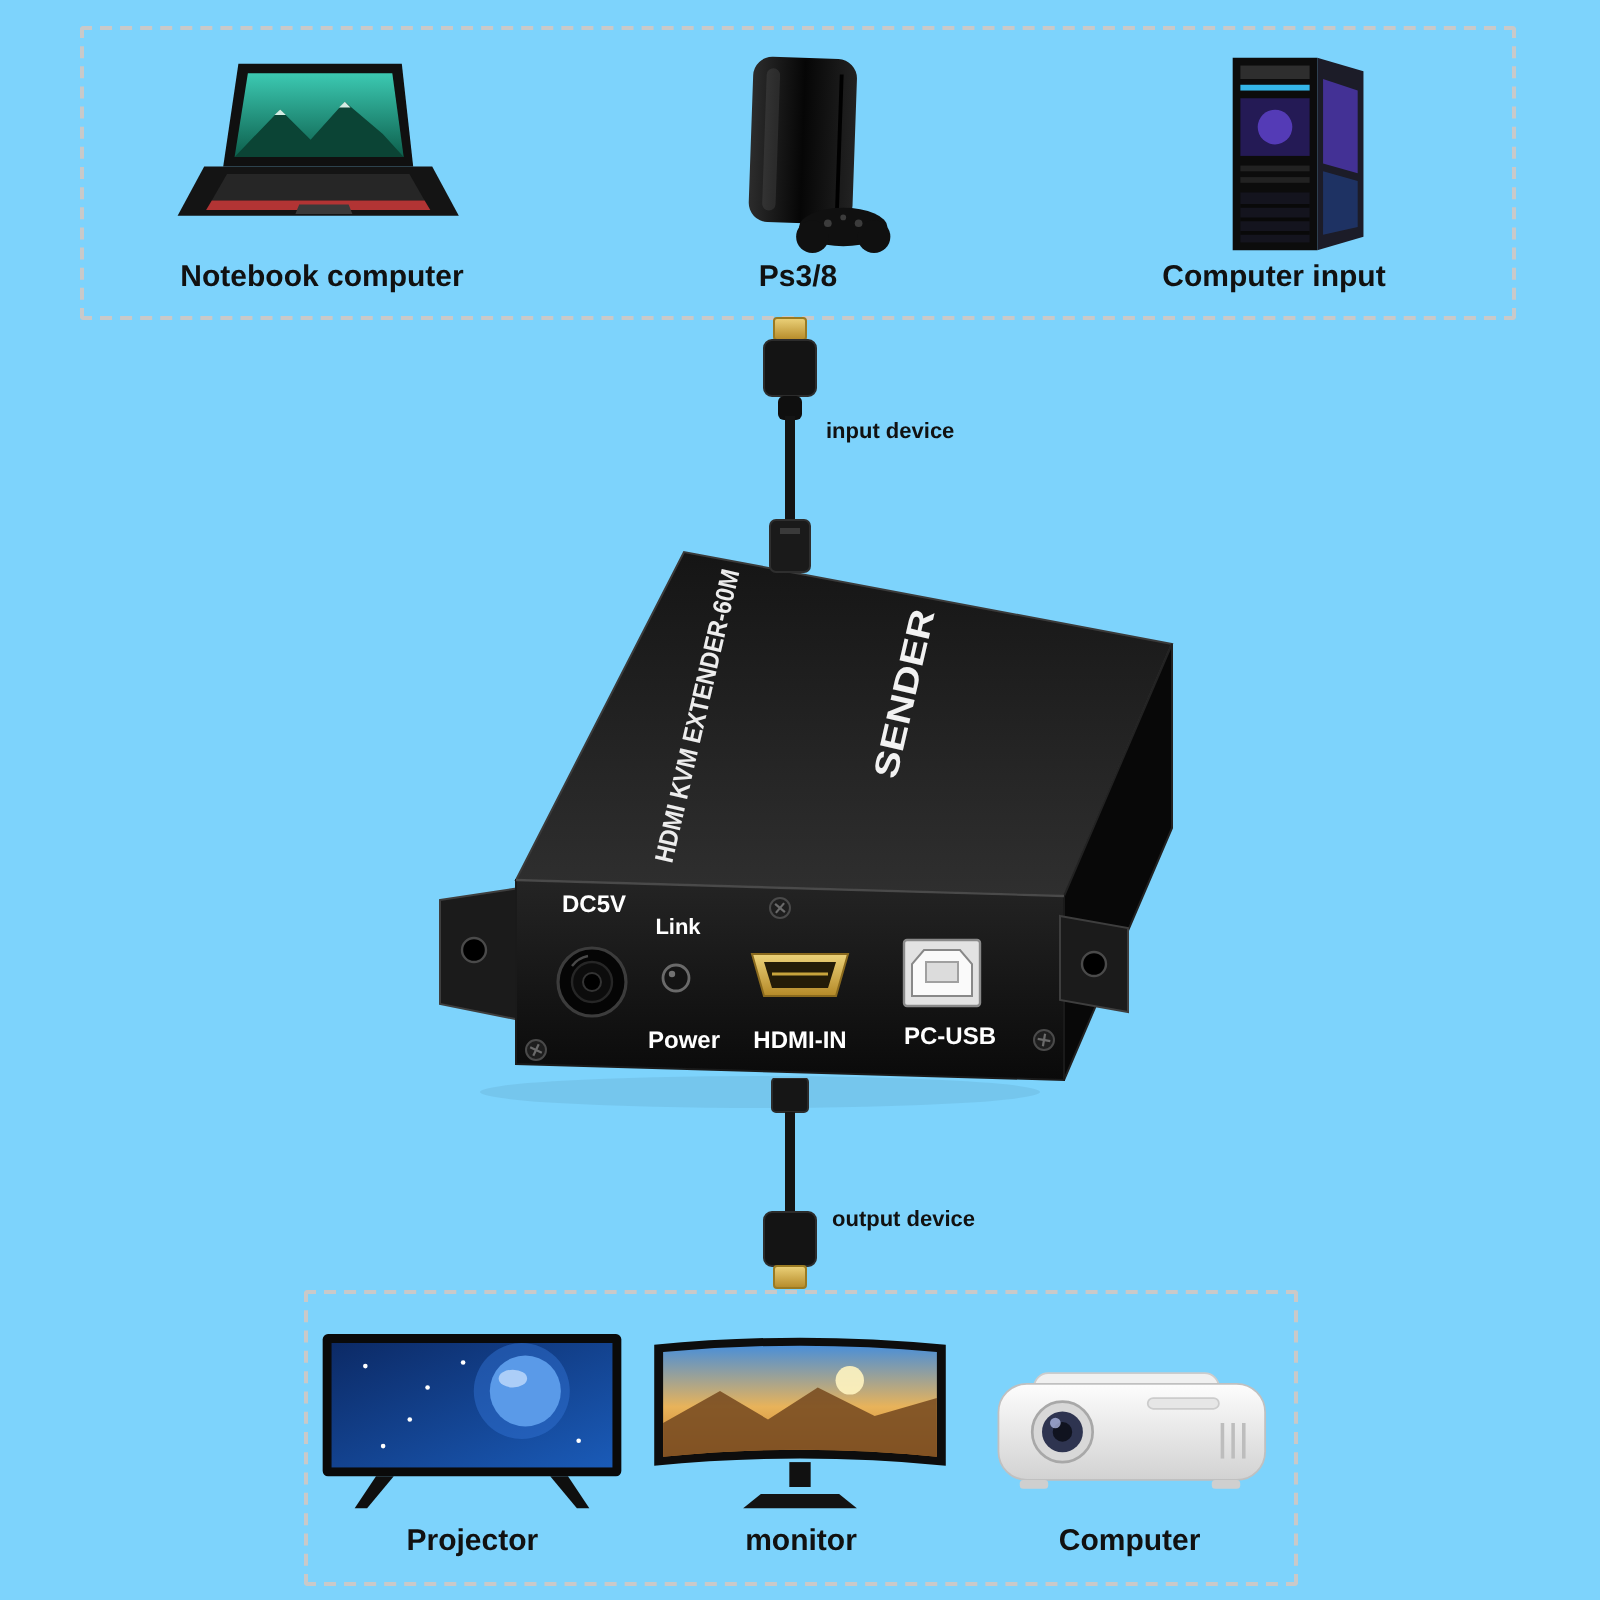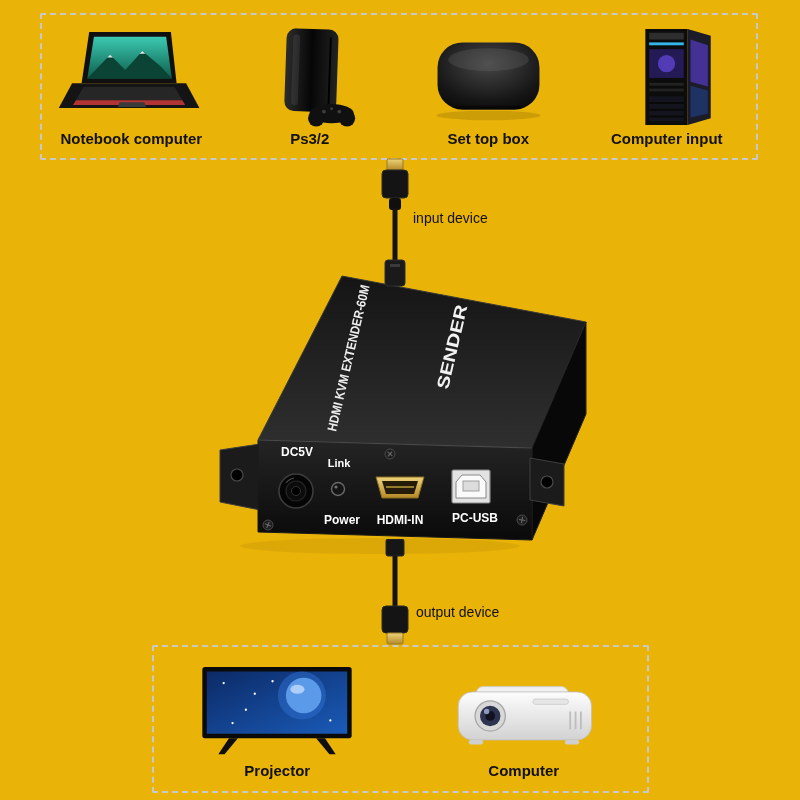--- a/index.html
+++ b/index.html
@@ -1,24 +1,24 @@
 <!DOCTYPE html>
 <html><head>
 <meta charset="utf-8">
 <style>
   * { margin:0; padding:0; box-sizing:border-box; }
   html,body { width:800px; height:800px; background:#ffffff; font-family:"Liberation Sans",sans-serif; }
-  .canvas { position:absolute; left:0; top:0; width:800px; height:800px; background:#eab308; overflow:hidden; }
+  .canvas { position:absolute; left:0; top:0; width:800px; height:800px; background:#7dd3fc; overflow:hidden; }
   .dashed-box { position:absolute; border:2px dashed #c9c9c9; border-radius:2px; display:flex; }
   .top-box { left:40px; top:13px; width:718px; height:147px; }
   .bottom-box { left:152px; top:645px; width:497px; height:148px; }
   .device-cell { flex:1 1 0; display:flex; flex-direction:column; align-items:center; justify-content:flex-start; padding-top:10px; }
   .device-icon { height:102px; display:flex; align-items:flex-end; justify-content:center; }
   .device-label { font-size:15px; font-weight:700; color:#111; margin-top:3px; white-space:nowrap; }
-  .conn-label { position:absolute; font-size:14px; font-weight:400; color:#111; white-space:nowrap; }
+  .conn-label { position:absolute; font-size:11px; font-weight:700; color:#111; white-space:nowrap; }
   .input-label { left:413px; top:210px; }
   .output-label { left:416px; top:572px;margin-top:32px; }
   .extender-svg { position:absolute; left:190px; top:248px; }
   .cable-top { position:absolute; left:368px; top:156px; }
   .cable-bottom { position:absolute; left:368px; top:539px; }
   svg text { font-family:"Liberation Sans",sans-serif; }
 </style>
 </head>
 <body>
 
@@ -65,41 +65,23 @@
             <rect x="95" y="10" width="2" height="70" fill="#000000"></rect>
           </g>
           <ellipse cx="98" cy="90" rx="23" ry="10" fill="#101010"></ellipse>
           <circle cx="82" cy="95" r="8.5" fill="#101010"></circle>
           <circle cx="114" cy="95" r="8.5" fill="#101010"></circle>
           <circle cx="90" cy="88" r="2" fill="#3c3c3c"></circle>
           <circle cx="106" cy="88" r="2" fill="#3c3c3c"></circle>
           <circle cx="98" cy="85" r="1.5" fill="#3c3c3c"></circle>
         </svg>
       </div>
-      <div class="device-label">Ps3/2</div>
-    </div>
-
-    <div class="device-cell">
-      <div class="device-icon">
-        <svg width="145" height="100" viewBox="0 0 150 104">
-          <defs>
-            <radialGradient id="stbg" cx="0.5" cy="0.32" r="0.85">
-              <stop offset="0" stop-color="#474747"></stop>
-                <stop offset="0.65" stop-color="#161616"></stop>
-                <stop offset="1" stop-color="#050505"></stop>
-            </radialGradient>
-          </defs>
-          <ellipse cx="75" cy="92" rx="54" ry="5" fill="#000000" opacity="0.12"></ellipse>
-          <rect x="22" y="16" width="106" height="70" rx="26" fill="url(#stbg)"></rect>
-          <ellipse cx="75" cy="34" rx="42" ry="12" fill="#6c6c6c" opacity="0.28"></ellipse>
-          <rect x="40" y="82" width="70" height="3" rx="1.5" fill="#000000" opacity="0.45"></rect>
-        </svg>
-      </div>
-      <div class="device-label">Set top box</div>
-    </div>
+      <div class="device-label">Ps3/8</div>
+    </div>
+
 
     <div class="device-cell">
       <div class="device-icon">
         <svg width="135" height="100" viewBox="0 0 140 104">
           <polygon points="48,2 92,2 92,102 48,102" fill="#0c0c0c"></polygon>
           <polygon points="92,2 116,9 116,95 92,102" fill="#1c1c28"></polygon>
           <polygon points="95,13 113,19 113,62 95,57" fill="#4a35a8" opacity="0.85"></polygon>
           <polygon points="95,61 113,66 113,90 95,94" fill="#2255bb" opacity="0.4"></polygon>
           <rect x="52" y="6" width="36" height="7" fill="#2e2e2e"></rect>
           <rect x="52" y="16" width="36" height="3" fill="#35b6e8"></rect>
@@ -252,20 +234,40 @@
             <circle cx="85" cy="18" r="1.3" fill="#ffffff"></circle>
           <circle cx="150" cy="62" r="1.3" fill="#ffffff"></circle>
             <circle cx="65" cy="32" r="1.3" fill="#ffffff"></circle>
           <polygon points="36,82 24,100 31,100 46,82" fill="#0f0f0f"></polygon>
           <polygon points="144,82 156,100 149,100 134,82" fill="#0f0f0f"></polygon>
         </svg>
       </div>
       <div class="device-label">Projector</div>
     </div>
 
+    <div class="device-cell">
+      <div class="device-icon">
+        <svg width="160" height="95" viewBox="0 0 180 104">
+          <defs>
+            <linearGradient id="mong" x1="0" y1="0" x2="0" y2="1">
+              <stop offset="0" stop-color="#4a8fd8"></stop>
+                <stop offset="0.55" stop-color="#e8b35a"></stop>
+                <stop offset="1" stop-color="#c87c2a"></stop>
+            </linearGradient>
+          </defs>
+          <path d="M8,8 Q90,0 172,8 L172,76 Q90,68 8,76 Z" fill="#0d0d0d"></path>
+          <path d="M13,12 Q90,5 167,12 L167,71 Q90,63 13,71 Z" fill="url(#mong)"></path>
+          <circle cx="118" cy="28" r="8" fill="#fff4c0" opacity="0.9"></circle>
+          <path d="M13,52 L45,34 L72,50 L100,32 L132,48 L167,38 L167,71 Q90,63 13,71 Z" fill="#7a4e22" opacity="0.9"></path>
+          <rect x="84" y="74" width="12" height="14" fill="#111111"></rect>
+          <polygon points="58,100 122,100 112,92 68,92" fill="#131313"></polygon>
+        </svg>
+      </div>
+      <div class="device-label">monitor</div>
+    </div>
 
     <div class="device-cell">
       <div class="device-icon">
         <svg width="160" height="95" viewBox="0 0 180 104">
           <defs>
             <linearGradient id="projg" x1="0" y1="0" x2="0" y2="1">
               <stop offset="0" stop-color="#fdfdfd"></stop>
                 <stop offset="1" stop-color="#d2d2d2"></stop>
             </linearGradient>
           </defs>

